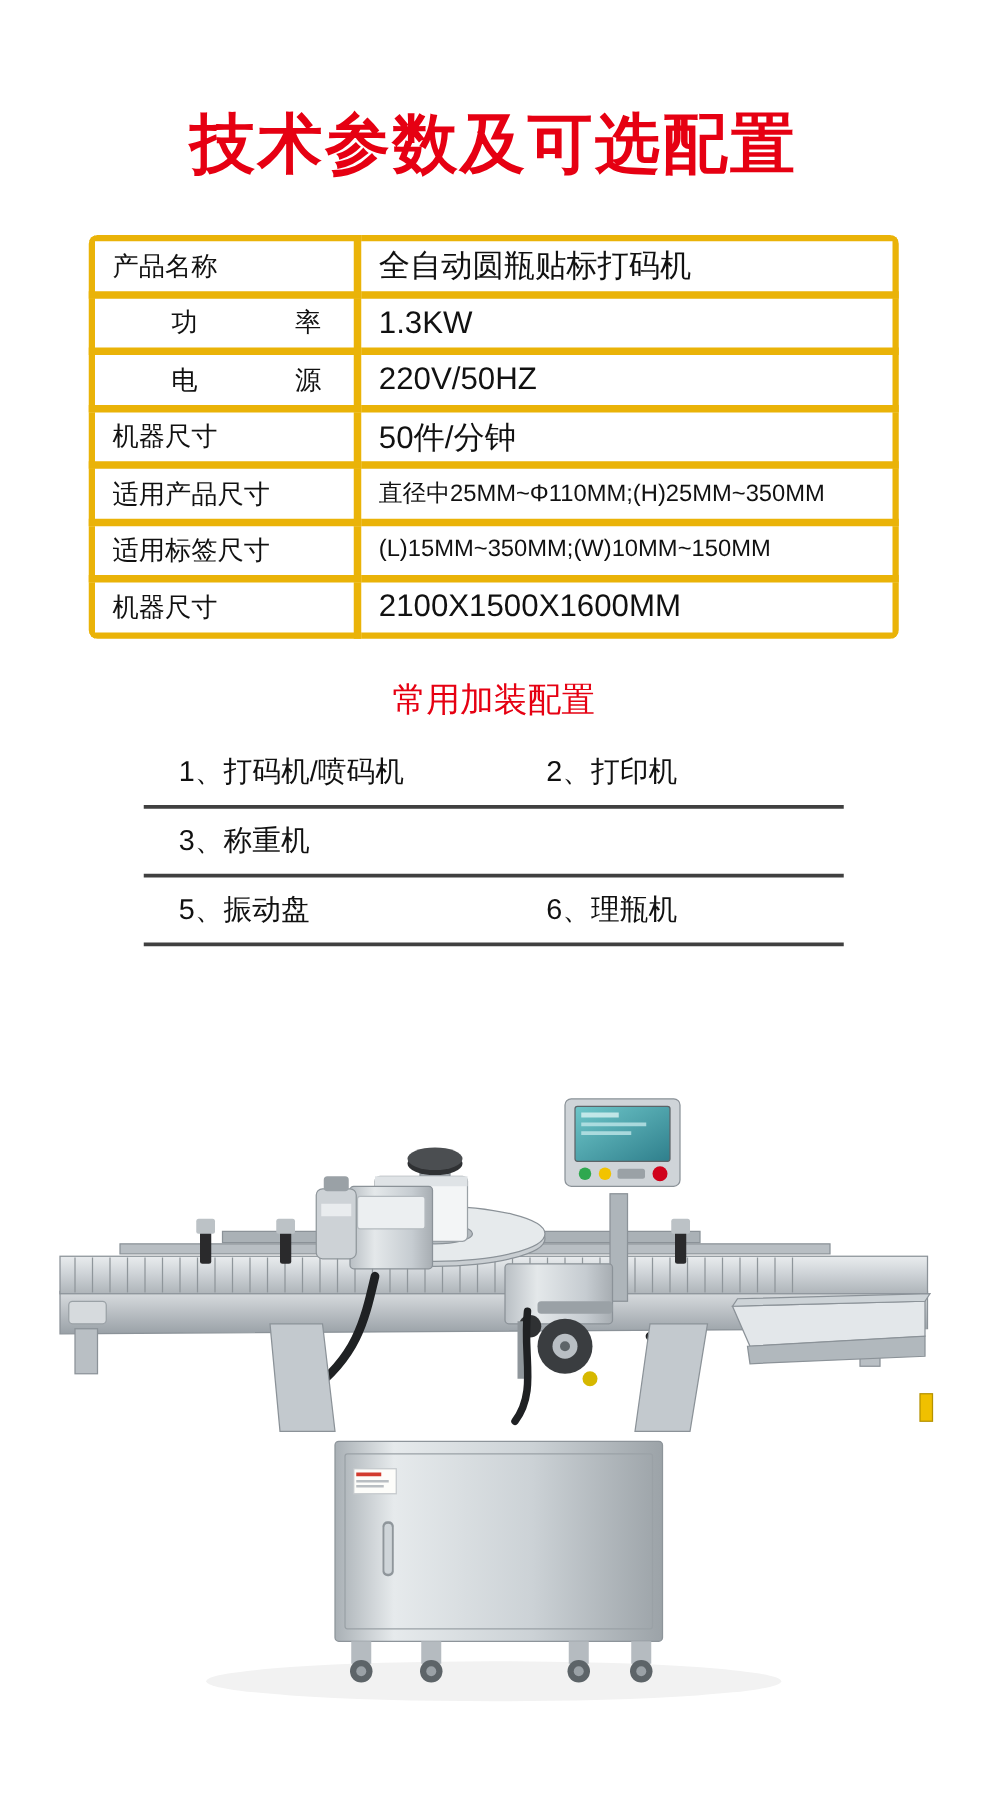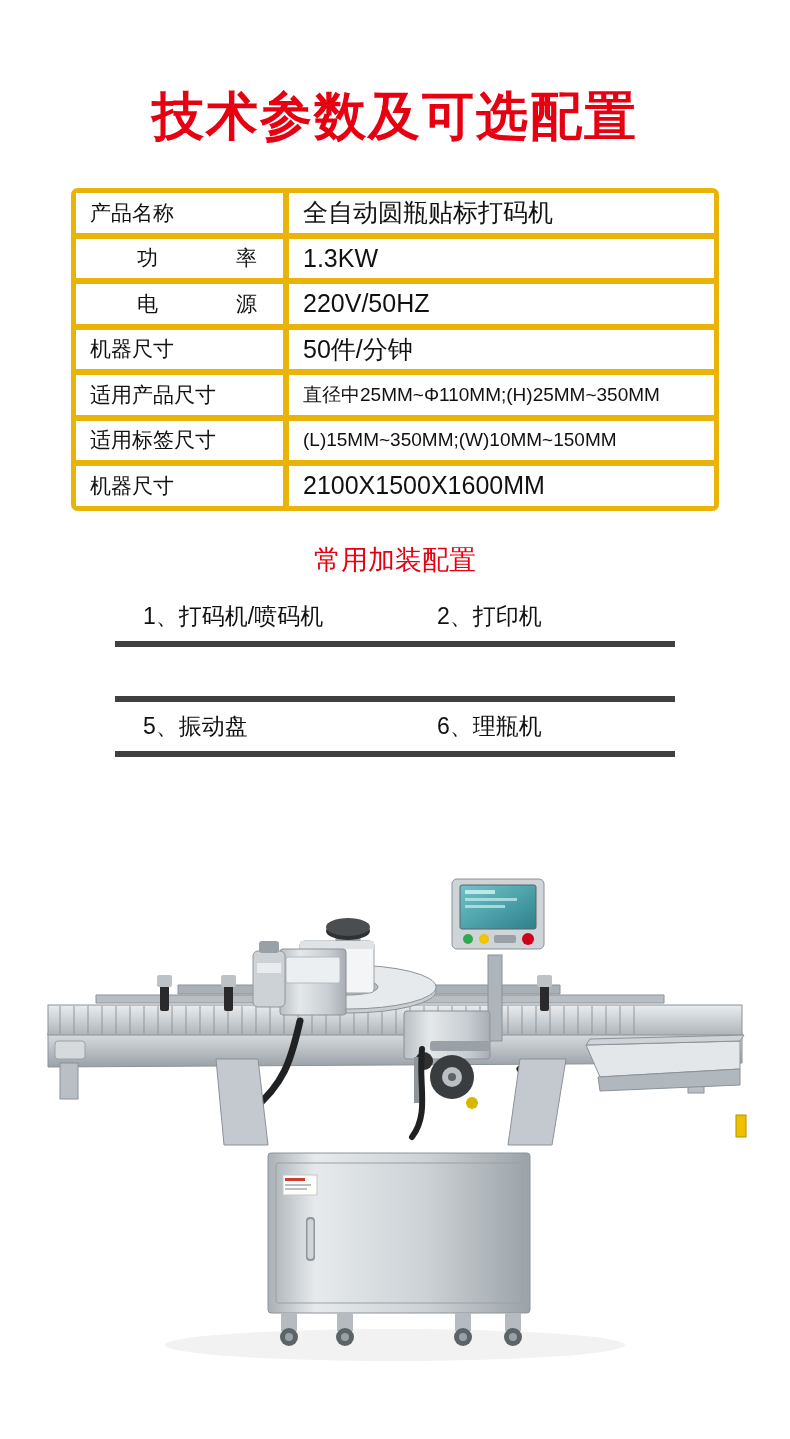--- a/index.html
+++ b/index.html
@@ -77,21 +77,21 @@
     font-weight: normal;
     margin: 30px 0 14px 0;
     font-family: "DejaVu Sans", "Liberation Sans", sans-serif;
   }
   .opt-list {
     width: 560px;
     margin: 0 auto;
   }
   .opt-row {
     display: flex;
-    border-bottom: 6px solid #404040;
+    border-bottom: 3px solid #404040;
     height: 55px;
     align-items: center;
   }
   .opt-cell {
     flex: 0 0 50%;
     font-size: 23px;
     color: #111;
     padding-left: 28px;
     white-space: nowrap;
   }
@@ -148,20 +148,21 @@
 </div>
 
 <div class="opt-title">常用加装配置</div>
 
 <div class="opt-list">
   <div class="opt-row">
     <div class="opt-cell">1、打码机/喷码机</div>
     <div class="opt-cell right">2、打印机</div>
   </div>
   <div class="opt-row">
+    <div class="opt-cell">3、称重机</div>
   </div>
   <div class="opt-row">
     <div class="opt-cell">5、振动盘</div>
     <div class="opt-cell right">6、理瓶机</div>
   </div>
 </div>
 
 <div class="photo">
   <svg width="790" height="594" viewBox="0 0 790 594" xmlns="http://www.w3.org/2000/svg" aria-hidden="true">
     <defs>

